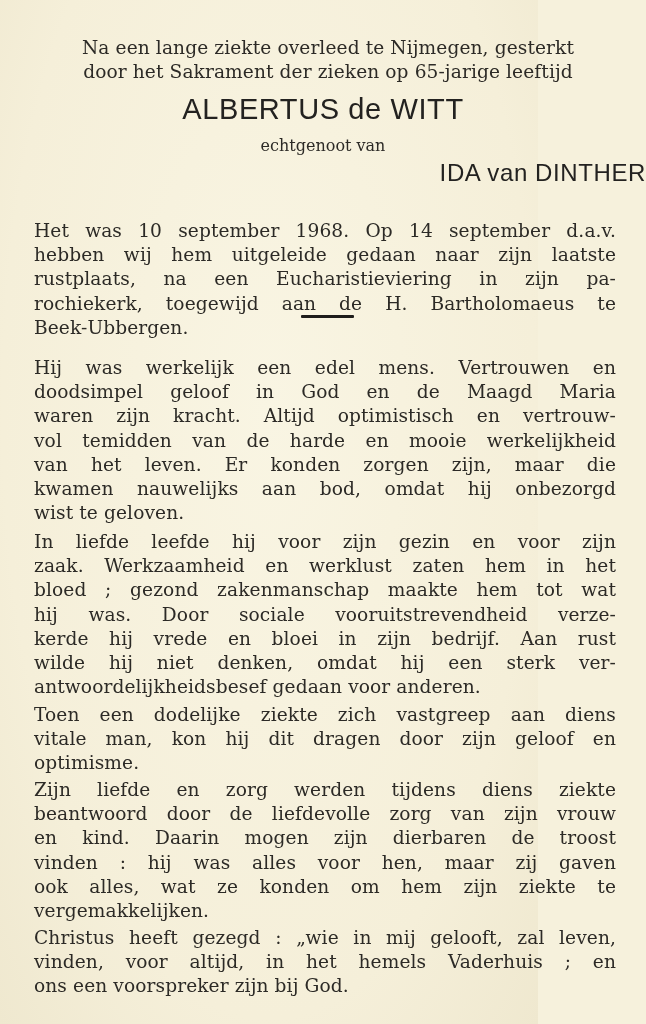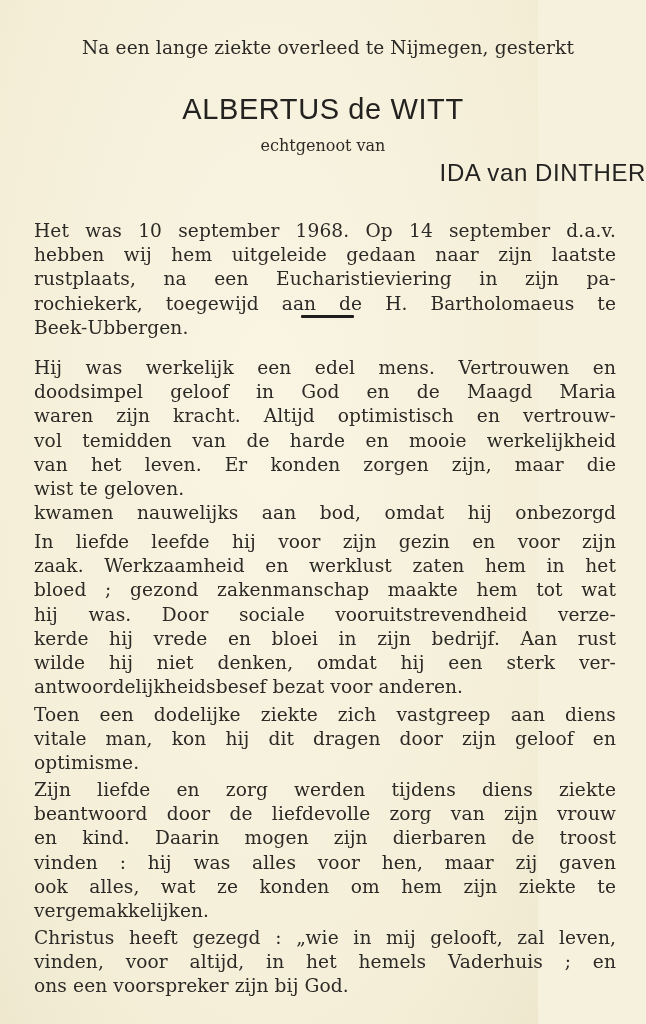--- a/index.html
+++ b/index.html
@@ -93,20 +93,21 @@
       border-radius: 1px;
     }
   </style>
 </head>
 <body>
 
 <div class="card">
 
   <div class="intro serif">
     <span class="line">Na een lange ziekte overleed te Nijmegen, gesterkt</span>
+    <span class="line">door het Sakrament der zieken op 65-jarige leeftijd</span>
   </div>
 
   <div class="name-main sans">ALBERTUS de WITT</div>
   <div class="spouse-label serif">echtgenoot van</div>
   <div class="name-spouse sans">IDA van DINTHER</div>
 
   <div class="para serif" style="top:191px;">
     <span class="line">Het was 10 september 1968. Op 14 september d.a.v.</span>
     <span class="line">hebben wij hem uitgeleide gedaan  naar zijn laatste</span>
     <span class="line">rustplaats, na een Eucharistieviering in zijn pa-</span>
@@ -115,32 +116,32 @@
   </div>
 
   <div class="divider"></div>
 
   <div class="para serif" style="top:328px;">
     <span class="line">Hij was werkelijk een edel mens. Vertrouwen en</span>
     <span class="line">doodsimpel geloof in God en de Maagd Maria</span>
     <span class="line">waren zijn kracht. Altijd optimistisch en vertrouw-</span>
     <span class="line">vol temidden van de harde en mooie werkelijkheid</span>
     <span class="line">van het leven. Er konden zorgen zijn, maar die</span>
+    <span class="line">kwamen nauwelijks aan bod, omdat hij onbezorgd</span>
     <span class="line last">wist te geloven.</span>
-    <span class="line">kwamen nauwelijks aan bod, omdat hij onbezorgd</span>
   </div>
 
   <div class="para serif" style="top:502px;">
     <span class="line">In liefde leefde hij voor zijn gezin en voor zijn</span>
     <span class="line">zaak. Werkzaamheid en werklust zaten hem in het</span>
     <span class="line">bloed ; gezond zakenmanschap maakte hem tot wat</span>
     <span class="line">hij was. Door sociale vooruitstrevendheid verze-</span>
     <span class="line">kerde hij vrede en bloei in zijn bedrijf. Aan rust</span>
     <span class="line">wilde hij niet denken, omdat hij een sterk ver-</span>
-    <span class="line last">antwoordelijkheidsbesef bezat voor anderen.</span>
+    <span class="line last">antwoordelijkheidsbesef gedaan voor anderen.</span>
   </div>
 
   <div class="para serif" style="top:675px;">
     <span class="line">Toen een dodelijke ziekte zich vastgreep aan diens</span>
     <span class="line">vitale man, kon hij dit dragen door zijn geloof en</span>
     <span class="line last">optimisme.</span>
   </div>
 
   <div class="para serif" style="top:750px;">
     <span class="line">Zijn liefde en zorg werden tijdens diens ziekte</span>

